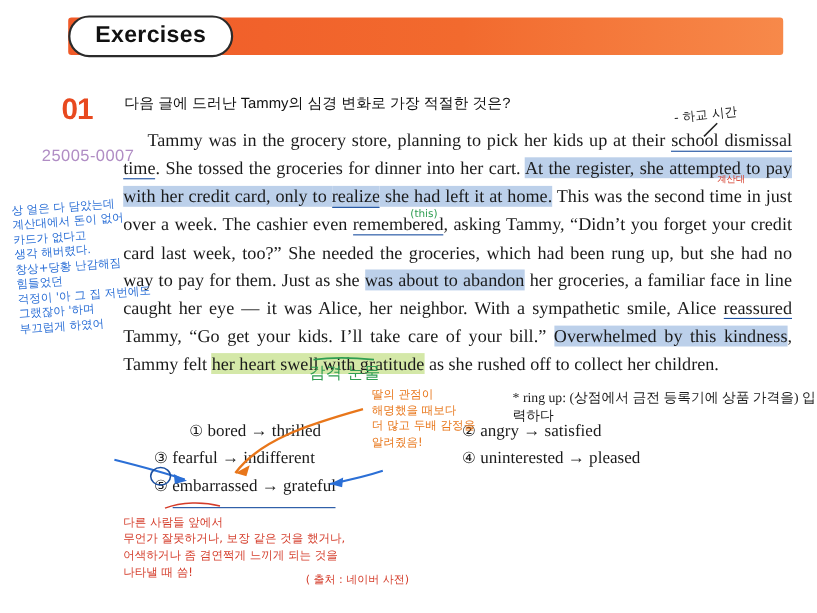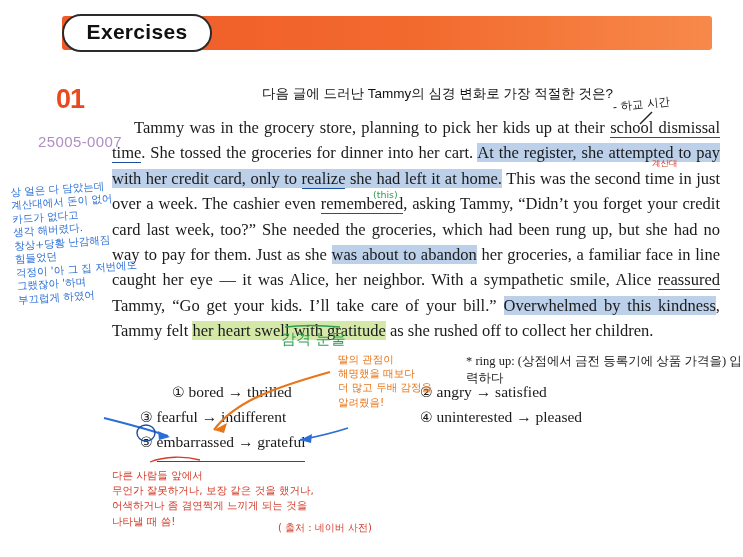--- a/index.html
+++ b/index.html
@@ -75,21 +75,20 @@
     margin-top: 16px;
   }
   .q-prompt {
     position: absolute;
     left: 113px;
     top: 85px;
     width: 500px;
     font-family: "Liberation Sans", sans-serif;
     font-size: 13.5px;
     color: #111;
-    text-align: right;
   }
 
   
   .passage {
     position: absolute;
     left: 112px;
     top: 115px;
     width: 608px;
     font-size: 16.5px;
     line-height: 25.4px;

